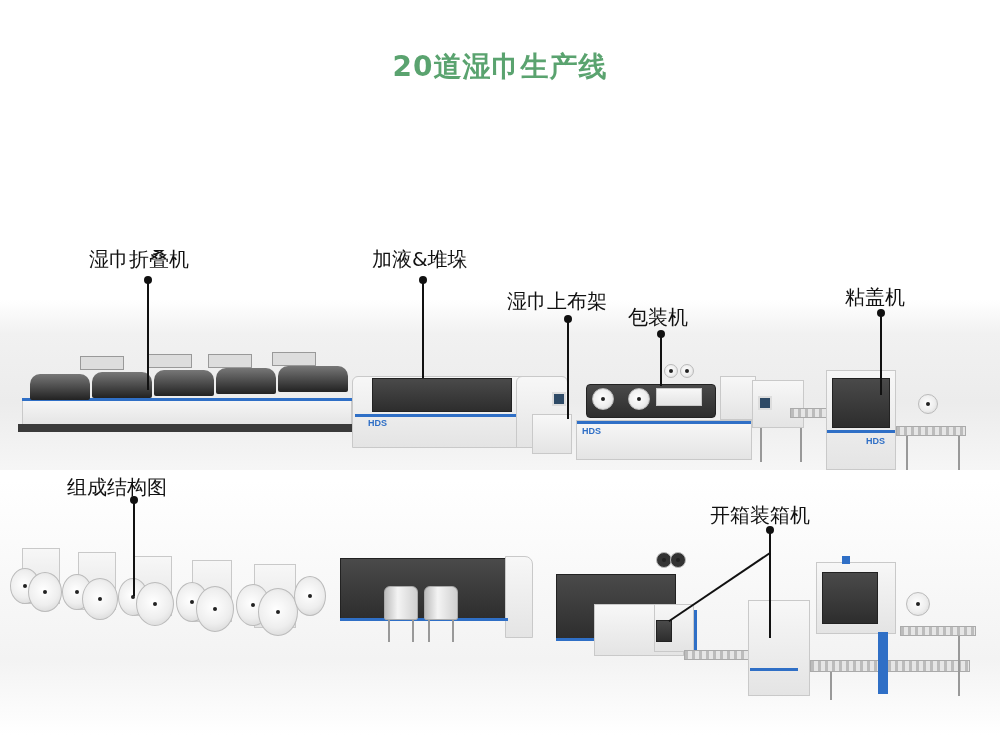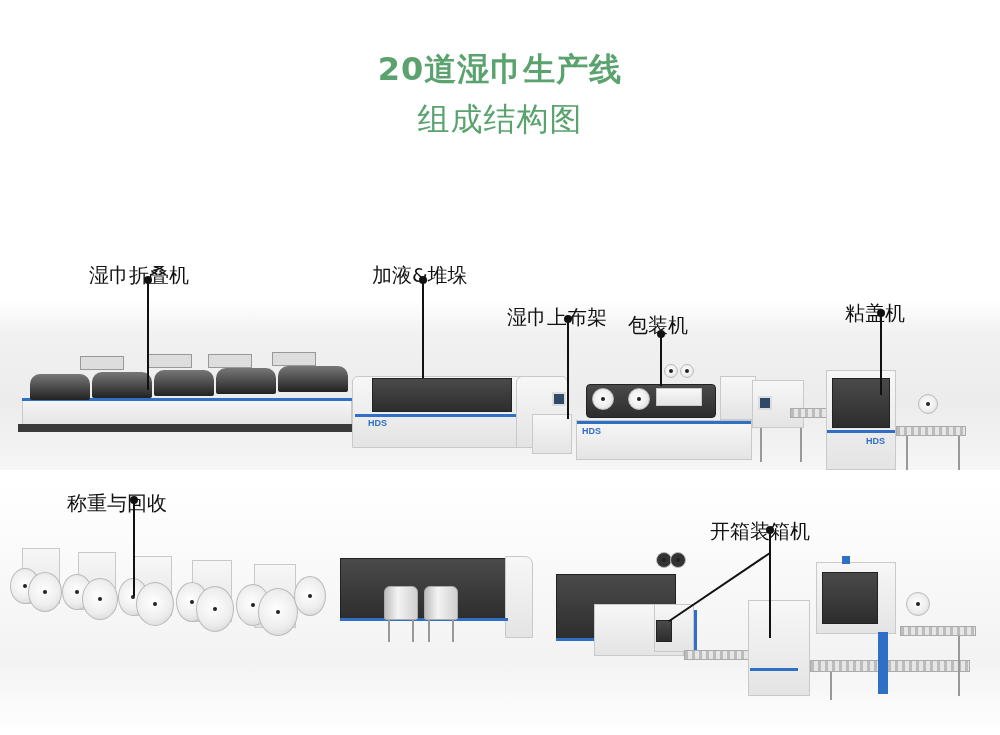--- a/index.html
+++ b/index.html
@@ -2,24 +2,24 @@
 <html><head>
 <meta charset="utf-8">
 <style>
   * { box-sizing: border-box; margin: 0; padding: 0; }
   body { width: 1000px; height: 735px; overflow: hidden; background: #ffffff; font-family: "DejaVu Sans", sans-serif; }
   #canvas { position: relative; width: 1000px; height: 735px; background: #ffffff; overflow: hidden; }
   .band-top { position: absolute; left: 0; top: 300px; width: 1000px; height: 170px;
     background: linear-gradient(to bottom, #ffffff 0%, #f1f1f1 20%, #ececec 60%, #f6f6f6 100%); }
   .band-bot { position: absolute; left: 0; top: 480px; width: 1000px; height: 255px;
     background: linear-gradient(to bottom, #ffffff 0%, #fafafa 30%, #f3f3f3 70%, #ffffff 100%); }
-  .title { position: absolute; left: 0; width: 1000px; text-align: center; color: #5aa36f; font-weight: bold; font-size: 32px; letter-spacing: 1px; }
+  .title { position: absolute; left: 0; width: 1000px; text-align: center; color: #5aa36f; font-weight: bold; font-size: 28px; letter-spacing: 1px; }
   .title.l1 { top: 48px; }
   .title.l2 { top: 98px; font-weight: normal; }
-  .label { position: absolute; font-size: 20px; color: #111; white-space: nowrap; margin-top: 16px; }
+  .label { position: absolute; font-size: 20px; color: #111; white-space: nowrap; }
   .dot { position: absolute; width: 8px; height: 8px; border-radius: 50%; background: #111; }
   .vline { position: absolute; width: 2px; background: #111; }
   .diag { position: absolute; height: 2px; background: #111; transform-origin: 0 50%; }
   
   .m { position: absolute; }
   .panel-white { background: linear-gradient(#f7f7f7, #e4e4e4); border: 1px solid #c9c9c9; }
   .panel-dark { background: linear-gradient(#4a4a4a, #2d2d2d); border: 1px solid #222; }
   .stripe { position: absolute; height: 3px; background: #2f6fc6; }
   .hds { position: absolute; font-size: 9px; font-weight: bold; color: #2f6fc6; font-family: "Liberation Sans", sans-serif; }
   .roll { position: absolute; border-radius: 50%; background: radial-gradient(circle at 45% 45%, #ffffff 0%, #eeeeee 55%, #cfcfcf 100%); border: 1px solid #bbb; }
@@ -31,21 +31,20 @@
   .conveyor { position: absolute; background: repeating-linear-gradient(90deg, #bcbcbc 0 3px, #e6e6e6 3px 7px); border: 1px solid #aaa; }
 </style>
 </head>
 <body>
 
 <div id="canvas">
   <div class="band-top"></div>
   <div class="band-bot"></div>
 
   <div class="title l1">20道湿巾生产线</div>
-  <div class="title l2">组成结构图</div>
 
   <div>
 
     <div>
       <div class="m panel-white" style="left:22px;top:398px;width:330px;height:28px;border-radius:2px;"></div>
       <div class="stripe" style="left:22px;top:398px;width:330px;"></div>
       <div class="m" style="left:18px;top:424px;width:336px;height:8px;background:#3a3a3a;"></div>
       <div class="fold-unit" style="left:30px;top:374px;width:60px;"></div>
       <div class="fold-unit" style="left:92px;top:372px;width:60px;"></div>
       <div class="fold-unit" style="left:154px;top:370px;width:60px;"></div>
@@ -166,33 +165,33 @@
     <div class="vline" style="left:422px;top:280px;height:98px;"></div>
   </div>
 
   <div>
     <div class="label" style="left:507px;top:288px;">湿巾上布架</div>
     <div class="dot" style="left:564px;top:315px;"></div>
     <div class="vline" style="left:567px;top:319px;height:100px;"></div>
   </div>
 
   <div>
-    <div class="label" style="left:628px;top:296px;text-align:center;">包装机</div>
+    <div class="label" style="left:628px;top:304px;text-align:center;">包装机</div>
     <div class="dot" style="left:657px;top:330px;"></div>
     <div class="vline" style="left:660px;top:334px;height:52px;"></div>
   </div>
 
   <div>
     <div class="label" style="left:845px;top:284px;font-family:Liberation Mono, monospace;">粘盖机</div>
     <div class="dot" style="left:877px;top:309px;"></div>
     <div class="vline" style="left:880px;top:313px;height:82px;"></div>
   </div>
 
   <div>
-    <div class="label" style="left:67px;top:474px;">称重与回收</div>
+    <div class="label" style="left:67px;top:474px;">组成结构图</div>
     <div class="dot" style="left:130px;top:496px;"></div>
     <div class="vline" style="left:133px;top:500px;height:96px;"></div>
   </div>
 
   <div>
     <div class="label" style="left:710px;top:502px;">开箱装箱机</div>
     <div class="dot" style="left:766px;top:526px;"></div>
     <div class="vline" style="left:769px;top:530px;height:108px;"></div>
     <div class="diag" style="left:770px;top:552px;width:122px;transform:rotate(146deg);"></div>
   </div>

